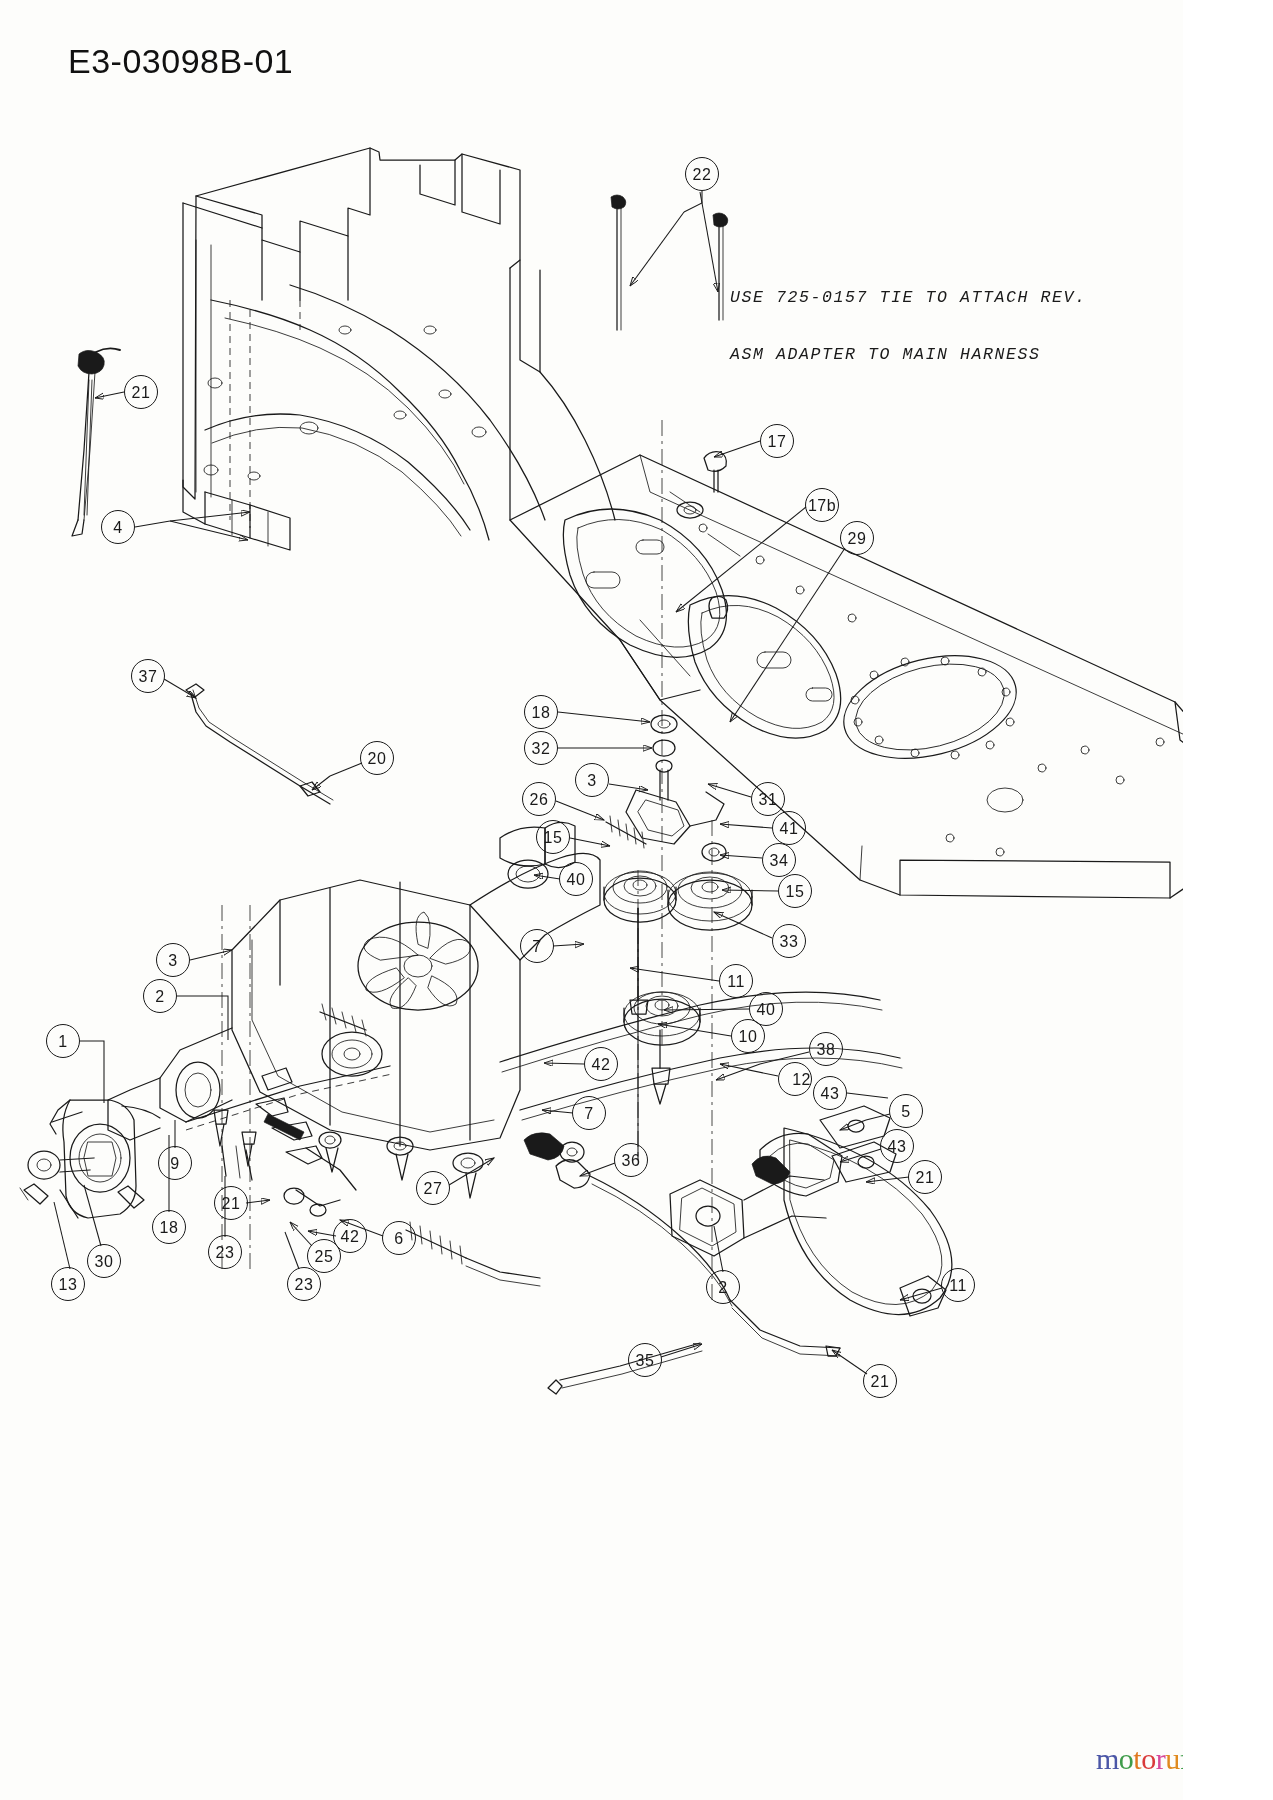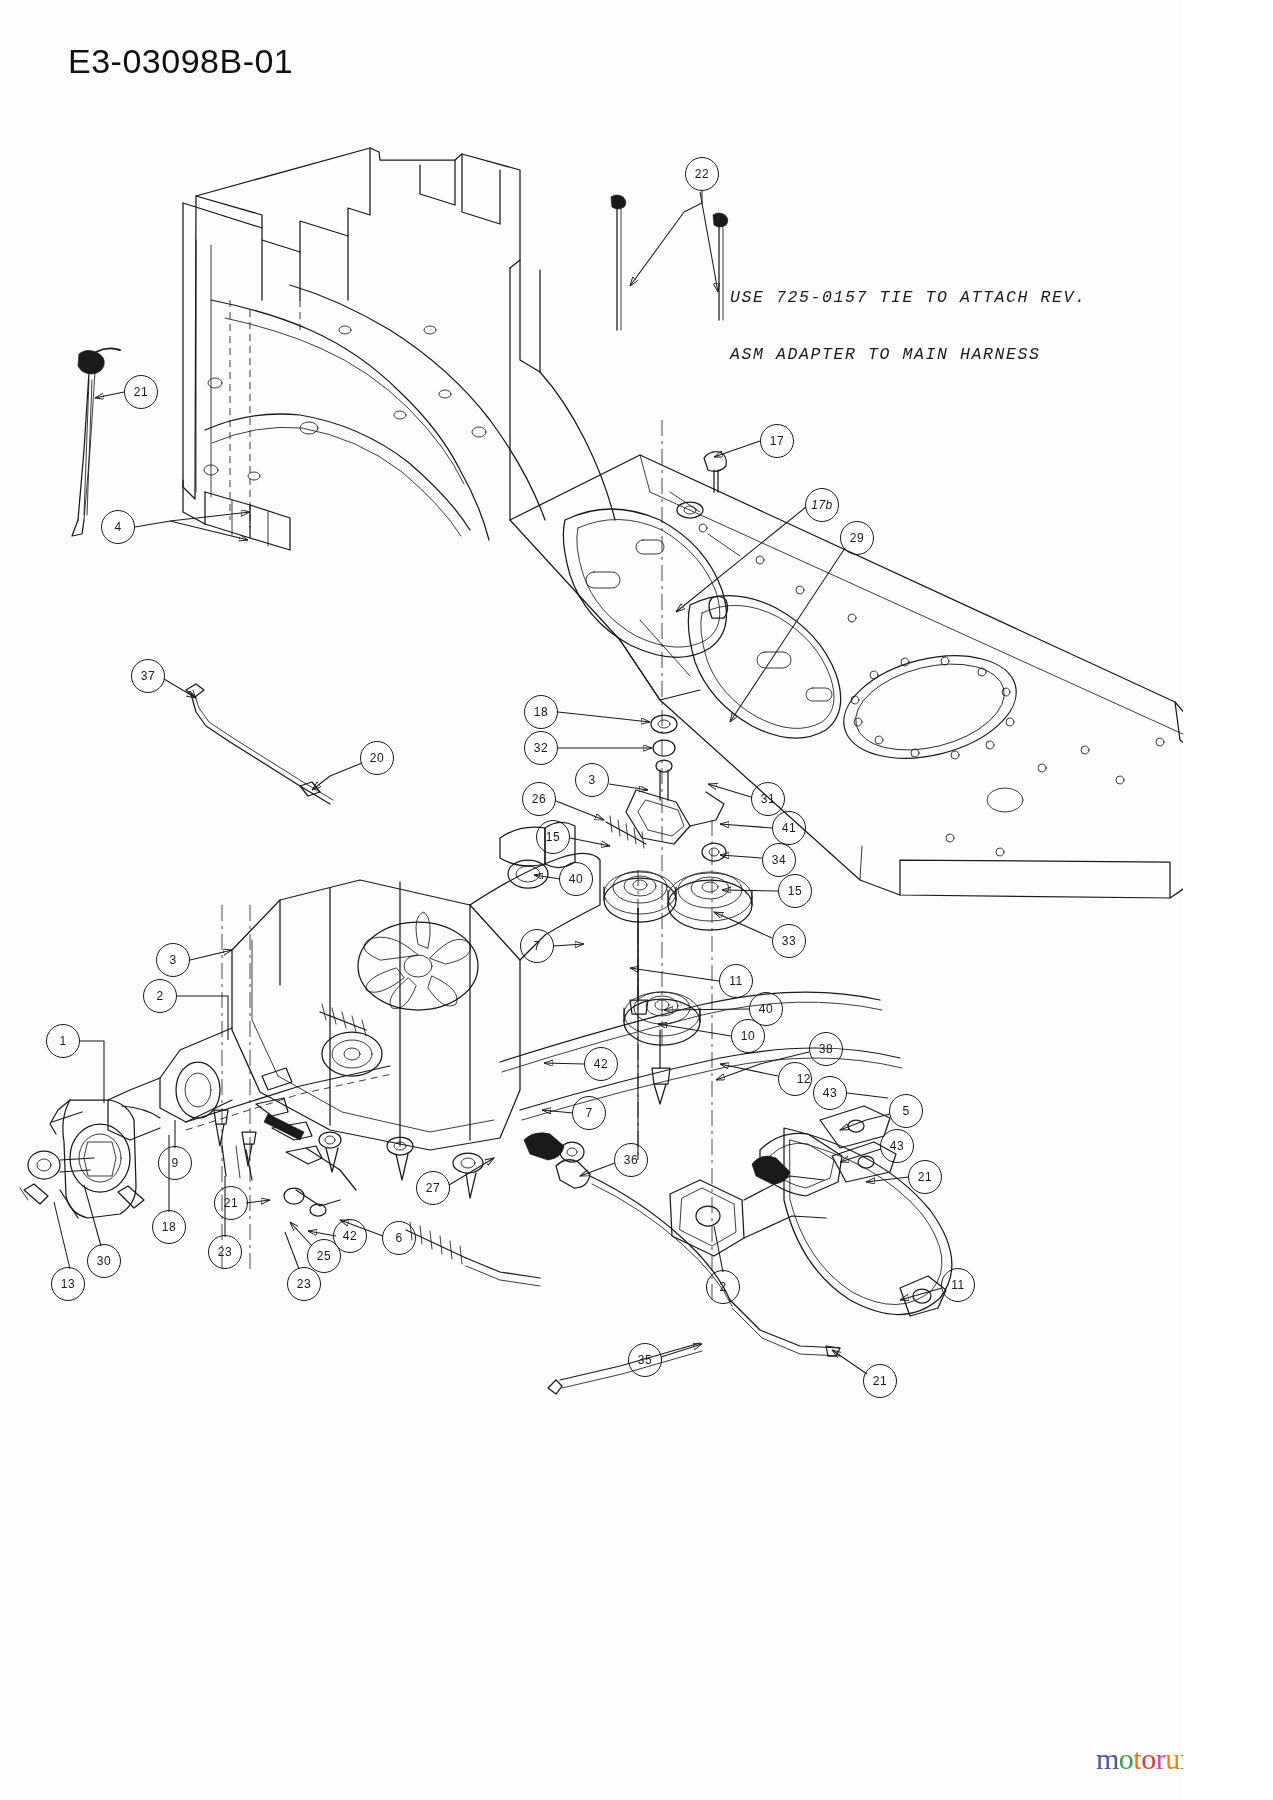--- a/index.html
+++ b/index.html
@@ -43,21 +43,21 @@
     position: absolute;
     width: 34px;
     height: 34px;
     margin-left: -17px;
     margin-top: -17px;
     border: 1.3px solid #1a1a1a;
     border-radius: 50%;
     background: transparent;
     color: #1a1a1a;
     font-family: "Liberation Sans", sans-serif;
-    font-size: 12px;
+    font-size: 16px;
     line-height: 33px;
     text-align: center;
     box-sizing: border-box;
     letter-spacing: 0.5px;
   }
   .svg-layer {
     position: absolute;
     left: 0;
     top: 0;
     width: 1273px;
@@ -515,21 +515,21 @@
 
   <div class="note-block" style="left:730px; top:250px;font-style:italic;">
     <div>USE 725-0157 TIE TO ATTACH REV.</div>
     <div>ASM ADAPTER TO MAIN HARNESS</div>
   </div>
 
   <div id="callout-layer">
       <div class="callout" style="left: 702px; top: 174px;">22</div>
       <div class="callout" style="left: 141px; top: 392px;">21</div>
       <div class="callout" style="left: 777px; top: 441px;">17</div>
-      <div class="callout" style="left: 822px; top: 505px; font-style: italic;">17b</div>
+      <div class="callout" style="left: 822px; top: 505px;">17b</div>
       <div class="callout" style="left: 857px; top: 538px;">29</div>
       <div class="callout" style="left: 118px; top: 527px;">4</div>
       <div class="callout" style="left: 148px; top: 676px;">37</div>
       <div class="callout" style="left: 541px; top: 712px;">18</div>
       <div class="callout" style="left: 541px; top: 748px;">32</div>
       <div class="callout" style="left: 377px; top: 758px;">20</div>
       <div class="callout" style="left: 592px; top: 780px;">3</div>
       <div class="callout" style="left: 768px; top: 799px;">31</div>
       <div class="callout" style="left: 539px; top: 799px;">26</div>
       <div class="callout" style="left: 789px; top: 828px;">41</div>

